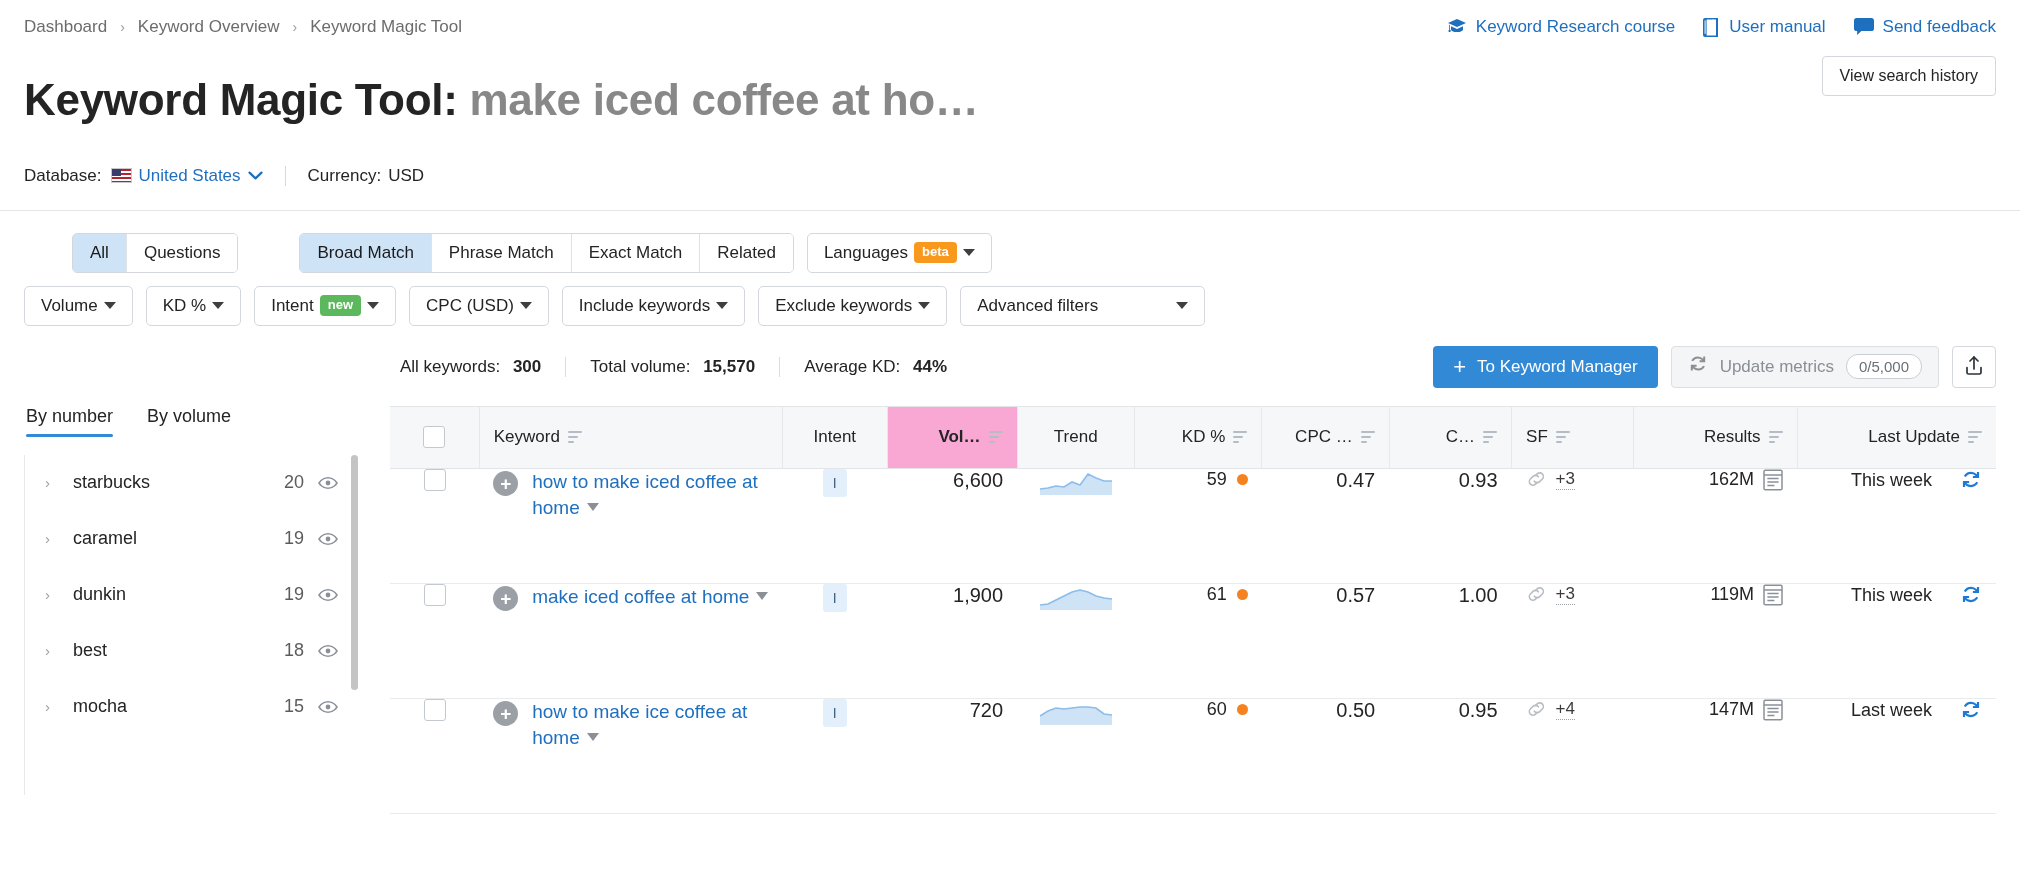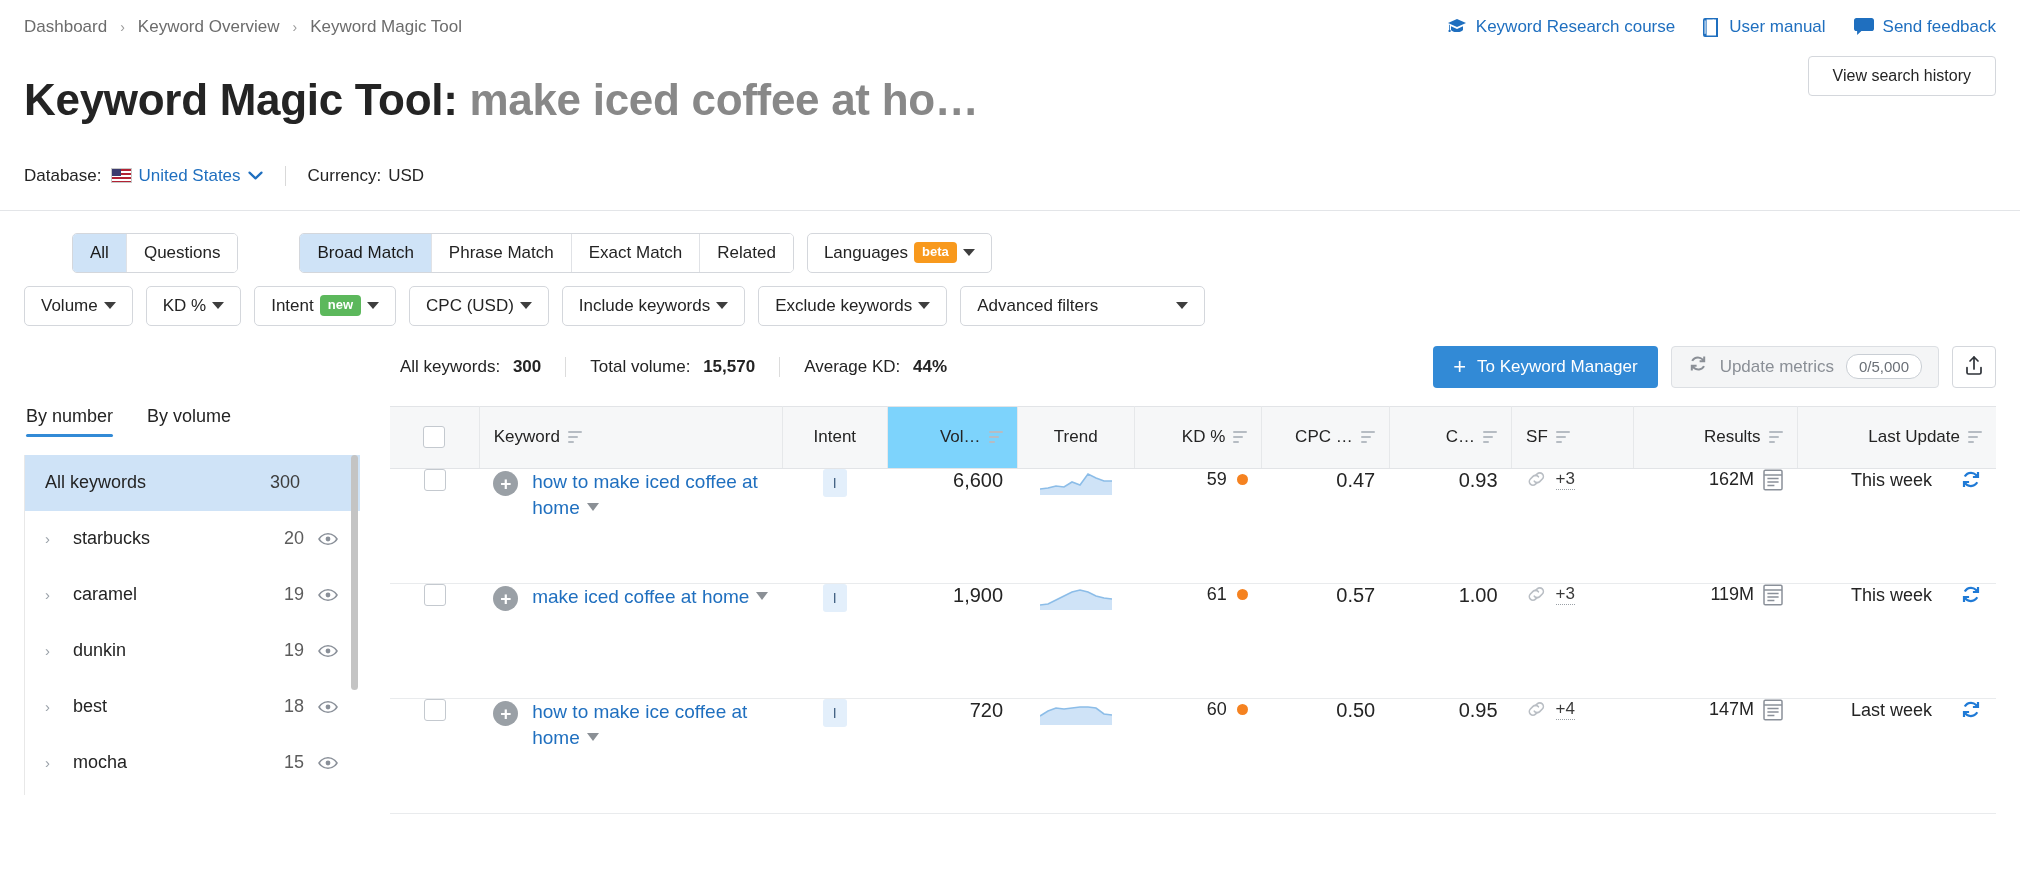--- a/index.html
+++ b/index.html
@@ -56,21 +56,21 @@
     line-height: 1.15;
     white-space: nowrap;
   }
   .page-title .tool-name { color: #242424; }
   .page-title .query { color: #888888; font-weight: bold; }
   .history-btn {
     margin-top: 10px;
     border: 1px solid #d4d7dc;
     background: #fff;
     border-radius: 4px;
-    padding: 10px 24px;
+    padding: 10px 17px;
     font-size: 16px;
     color: #242424;
     font-family: inherit;
     cursor: pointer;
     white-space: nowrap;
     text-align: right;
   }
 
   
   .db-row {
@@ -267,21 +267,21 @@
     border-right: 1px solid #e6e8ea;
     border-bottom: 1px solid #e2e4e7;
     border-top: 1px solid #e2e4e7;
     height: 62px;
     font-size: 17px; font-weight: normal; color: #242424;
     padding: 0 14px;
     vertical-align: middle;
     white-space: nowrap;
   }
   table.kw th:last-child { border-right: none; }
-  table.kw th.sorted { background: #7dd3fc; }
+  table.kw th.sorted { background: #f9a8d4; font-weight: bold; }
   .th-inner { display: flex; align-items: center; gap: 8px; }
   .th-inner.right { justify-content: flex-end; }
   .th-inner.center { justify-content: center; }
   .sort-icon { display: inline-flex; flex-direction: column; gap: 2.5px; }
   .sort-icon i { display: block; height: 2.5px; background: #b6bcc3; border-radius: 1px; }
   .sort-icon i:nth-child(1) { width: 14px; }
   .sort-icon i:nth-child(2) { width: 10px; }
   .sort-icon i:nth-child(3) { width: 6px; }
 
   table.kw td {
@@ -496,24 +496,20 @@
 
 <div class="body-cols">
 
   <div class="sidebar">
     <div class="side-tabs">
       <div class="side-tab active">By number</div>
       <div class="side-tab">By volume</div>
     </div>
 
     <div class="side-list">
-      <div class="side-item selected">
-        <span class="name">All keywords</span>
-        <span class="count">300</span>
-      </div>
 
       <div class="side-item">
         <span class="chev">›</span>
         <span class="name">starbucks</span>
         <span class="count">20</span>
         <span class="eye">
           <svg width="20" height="14" viewBox="0 0 20 14" fill="none" stroke="#8a9099" stroke-width="1.5">
               <path d="M1 7s3.2-5.3 9-5.3S19 7 19 7s-3.2 5.3-9 5.3S1 7 1 7z"></path>
               <circle cx="10" cy="7" r="2.4" fill="#8a9099" stroke="none"></circle>
             </svg>

